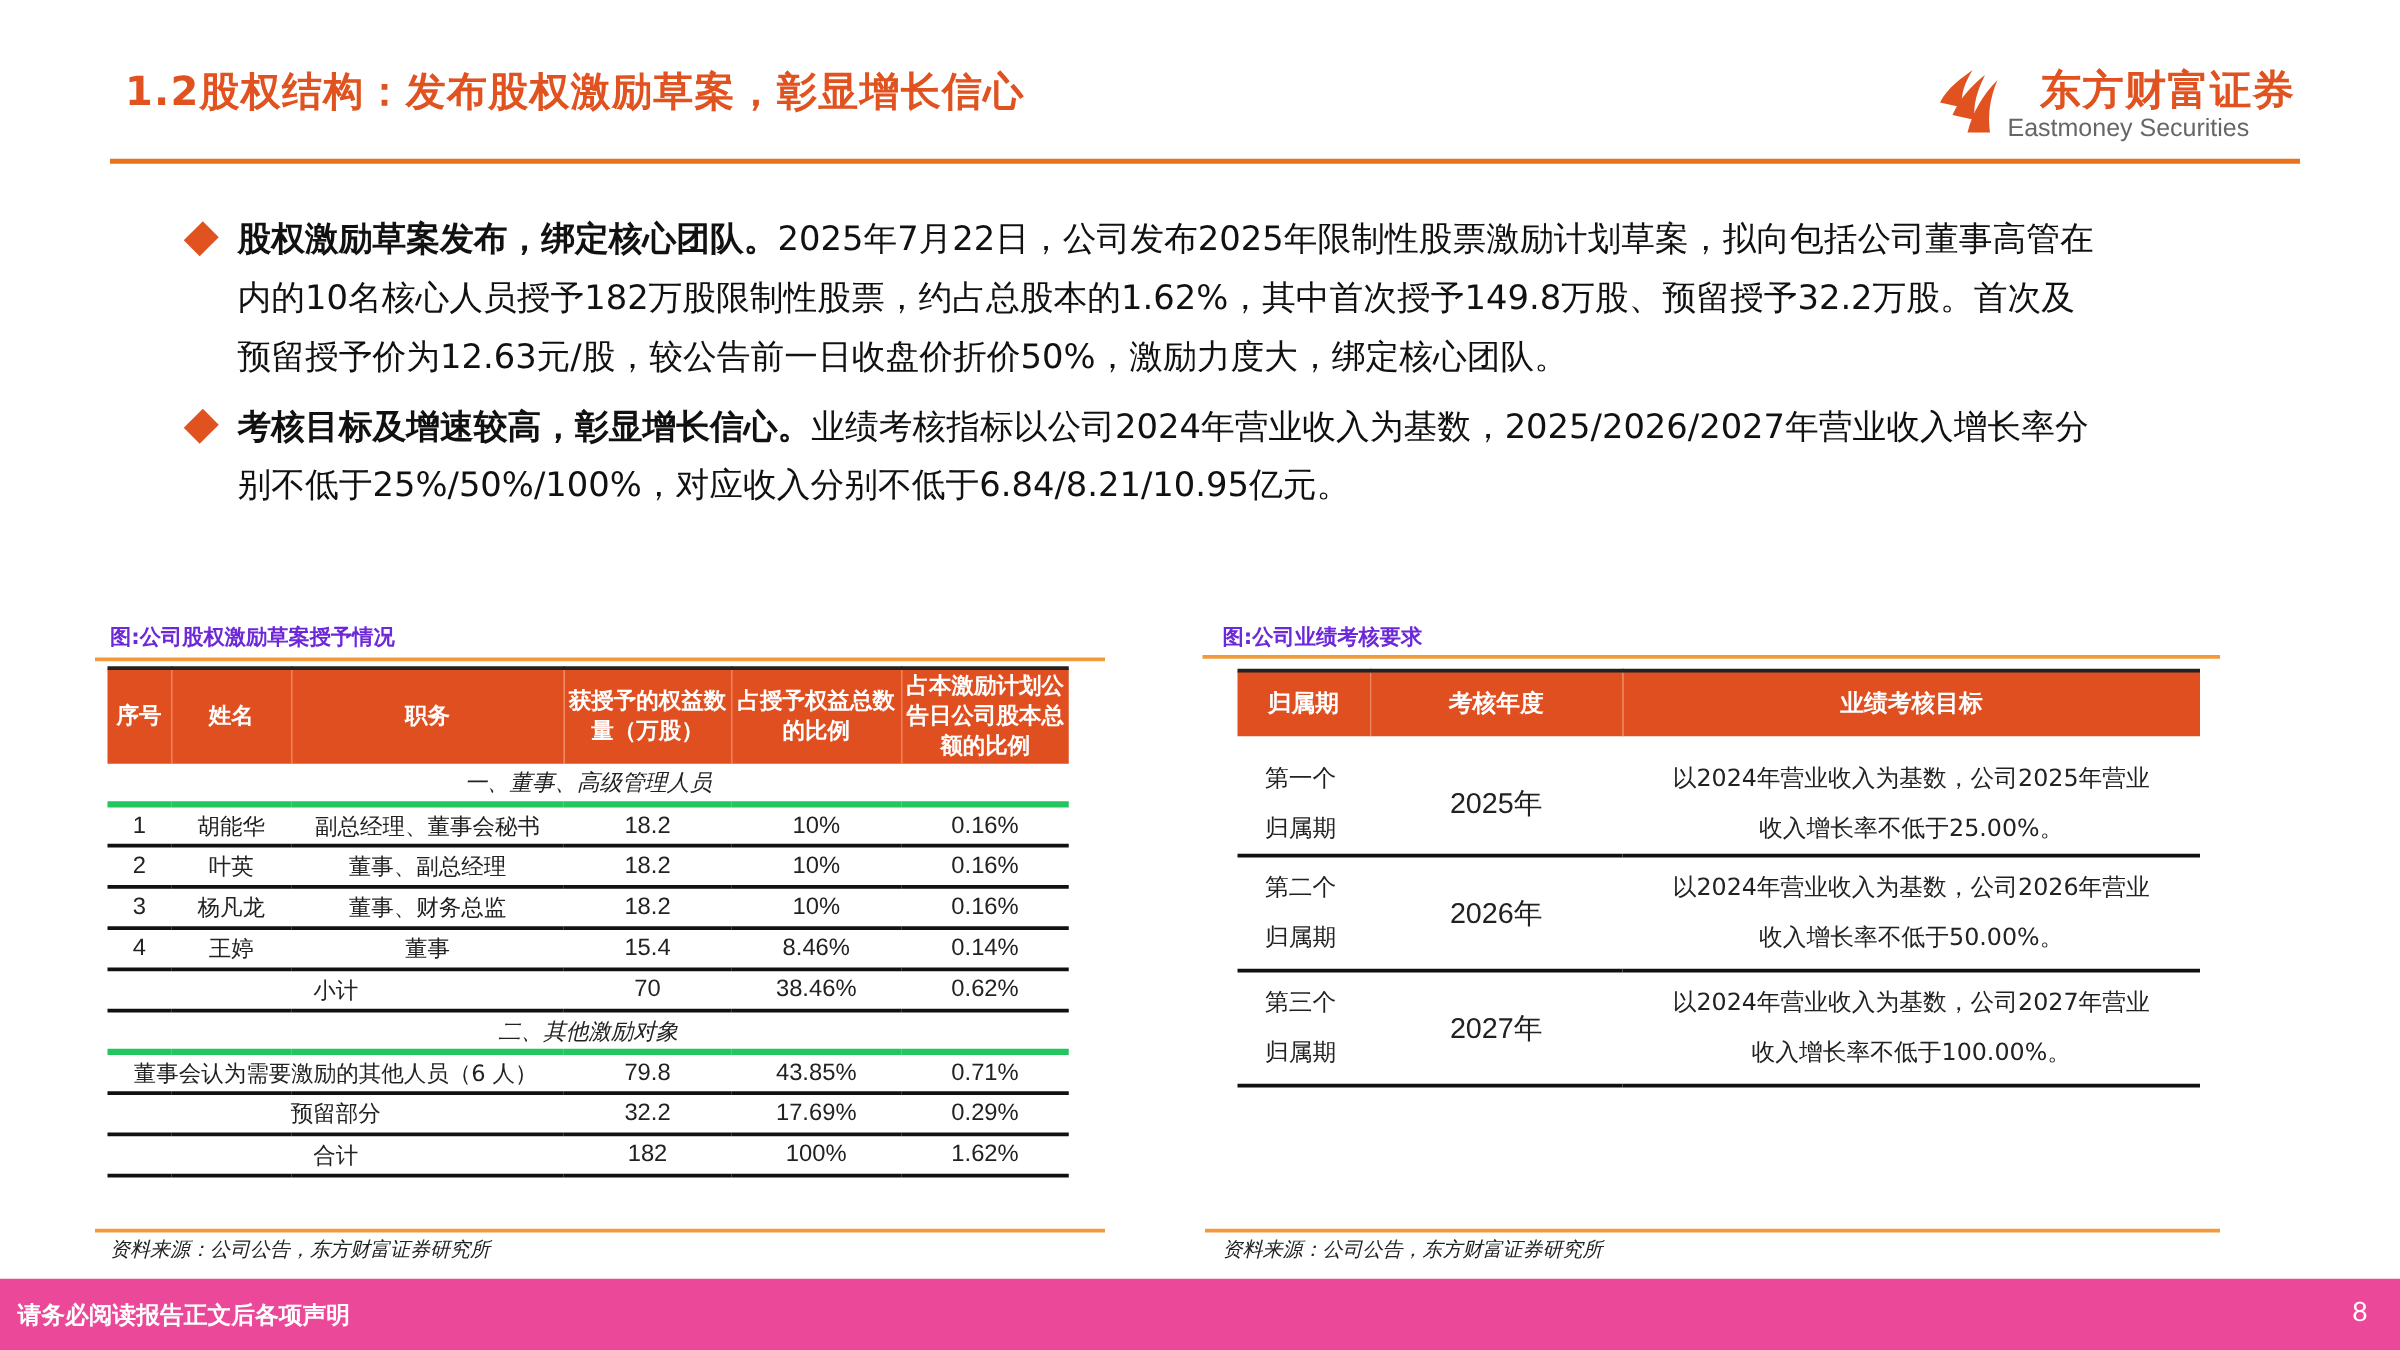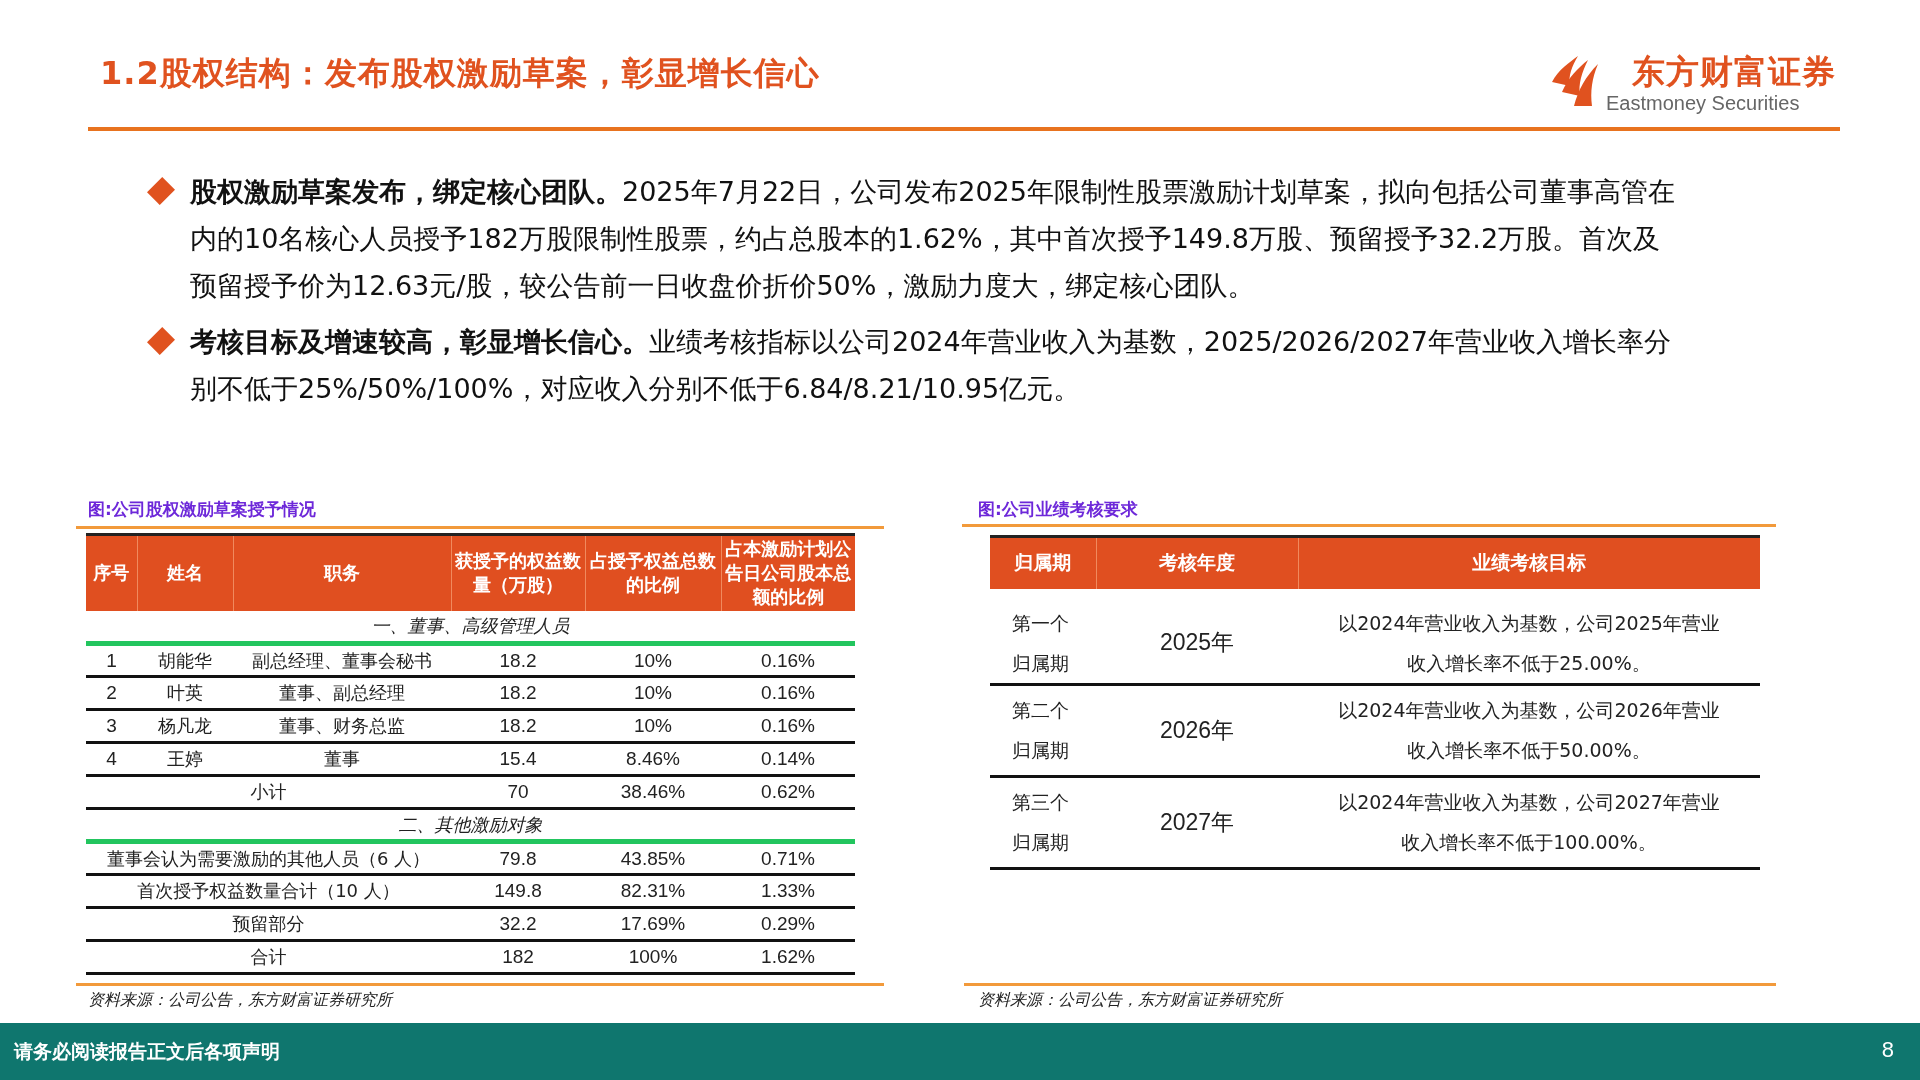--- a/index.html
+++ b/index.html
@@ -38,21 +38,21 @@
   .tbl-right th { background:#E04F20; color:#fff; font-weight:bold; font-size:19px; height:52px; border-right:1px solid #F08A5E; text-align:center; }
   .tbl-right th:last-child { border-right:none; }
   .tbl-right thead tr { border-top:3px solid #222; }
   .tbl-right td { height:92px; color:#222; font-size:19px; vertical-align:middle; }
   .tbl-right tbody tr { border-bottom:3px solid #111; }
   .tbl-right td.period { padding-left:22px; line-height:40px; }
   .tbl-right td.year { text-align:center; font-family:"Liberation Sans", "DejaVu Sans", sans-serif; font-size:23px; }
   .tbl-right td.goal { text-align:center; line-height:40px; }
   .tbl-right tbody tr:first-child td { padding-top:14px; }
 
-  .footer { position:absolute; left:0; top:1023px; width:1920px; height:57px; background:#0f766e; }
+  .footer { position:absolute; left:0; top:1023px; width:1920px; height:57px; background:#ec4899; }
   .footer-text { position:absolute; left:14px; top:16px; font-size:19px; font-weight:bold; color:#fff; white-space:nowrap; }
   .page-num { position:absolute; right:26px; top:14px; font-family:"Liberation Sans", sans-serif; font-size:22px; color:#fff; }
 </style>
 </head>
 <body>
 
 <div class="title">1.2股权结构：发布股权激励草案，彰显增长信心</div>
 
 <div class="logo">
   <svg class="logo-mark" viewBox="0 0 52 56">
@@ -144,26 +144,20 @@
     <tr class="section">
       <td class="cn" colspan="6">二、其他激励对象</td>
     </tr>
     <tr>
       <td class="cn" colspan="3" style="overflow:visible;">董事会认为需要激励的其他人员（6 人）</td>
       <td>79.8</td>
       <td>43.85%</td>
       <td>0.71%</td>
     </tr>
     <tr>
-      <td class="cn" colspan="3">首次授予权益数量合计（10 人）</td>
-      <td>149.8</td>
-      <td>82.31%</td>
-      <td>1.33%</td>
-    </tr>
-    <tr>
       <td class="cn" colspan="3">预留部分</td>
       <td>32.2</td>
       <td>17.69%</td>
       <td>0.29%</td>
     </tr>
     <tr>
       <td class="cn" colspan="3">合计</td>
       <td>182</td>
       <td>100%</td>
       <td>1.62%</td>

